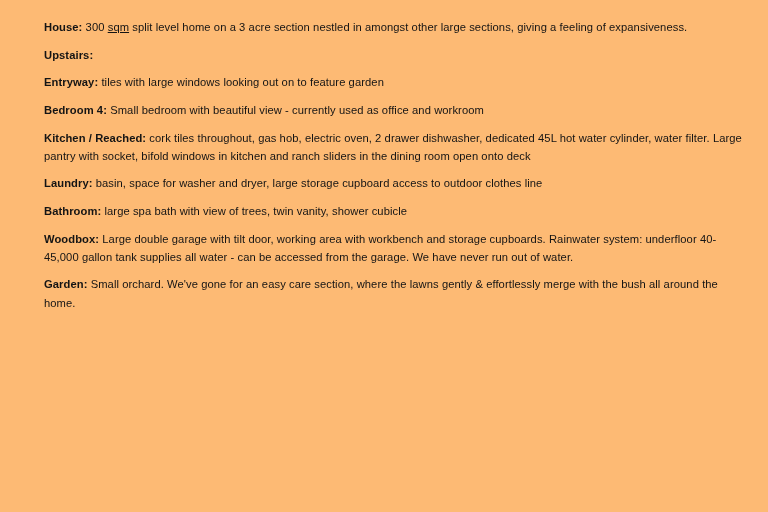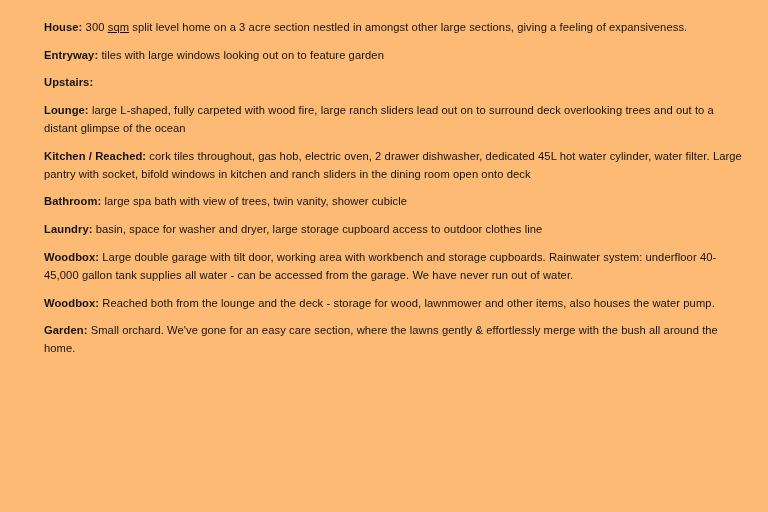--- a/index.html
+++ b/index.html
@@ -42,53 +42,50 @@
 </head>
 <body>
 
 <div id="doc">
 
   <p class="para">
     <span class="lbl">House:</span><span> 300 </span><span class="underline">sqm</span><span> split level home on a 3 acre section nestled in amongst other large sections, giving a feeling of expansiveness.</span>
   </p>
 
   <p class="para">
+    <span class="lbl">Upstairs:</span><span></span>
+  </p>
+
+  <p class="para">
     <span class="lbl">Entryway:</span><span> tiles with large windows looking out on to feature garden</span>
   </p>
 
+
   <p class="para">
-    <span class="lbl">Upstairs:</span><span></span>
+    <span class="lbl">Bedroom 4:</span><span> Small bedroom with beautiful view - currently used as office and workroom</span>
   </p>
 
 
-
-
-  <p class="para">
-    <span class="lbl">Lounge:</span><span> large L-shaped, fully carpeted with wood fire, large ranch sliders lead out on to surround deck overlooking trees and out to a distant glimpse of the ocean</span>
-  </p>
 
   <p class="para">
     <span class="lbl">Kitchen / Reached:</span><span> cork tiles throughout, gas hob, electric oven, 2 drawer dishwasher, dedicated 45L hot water cylinder, water filter. Large pantry with socket, bifold windows in kitchen and ranch sliders in the dining room open onto deck</span>
   </p>
 
 
 
   <p class="para">
-    <span class="lbl">Bathroom:</span><span> large spa bath with view of trees, twin vanity, shower cubicle</span>
+    <span class="lbl">Laundry:</span><span> basin, space for washer and dryer, large storage cupboard access to outdoor clothes line</span>
   </p>
 
   <p class="para">
-    <span class="lbl">Laundry:</span><span> basin, space for washer and dryer, large storage cupboard access to outdoor clothes line</span>
+    <span class="lbl">Bathroom:</span><span> large spa bath with view of trees, twin vanity, shower cubicle</span>
   </p>
 
   <p class="para">
     <span class="lbl">Woodbox:</span><span> Large double garage with tilt door, working area with workbench and storage cupboards.  Rainwater system: underfloor 40-45,000 gallon tank supplies all water - can be accessed from the garage.  We have never run out of water.</span>
   </p>
 
-  <p class="para">
-    <span class="lbl">Woodbox:</span><span> Reached both from the lounge and the deck - storage for wood, lawnmower and other items, also houses the water pump.</span>
-  </p>
 
   <p class="para">
     <span class="lbl">Garden:</span><span> Small orchard.  We've gone for an easy care section, where the lawns gently &amp; effortlessly merge with the bush all around the home.</span>
   </p>
 
 </div>
 
 </body></html>

